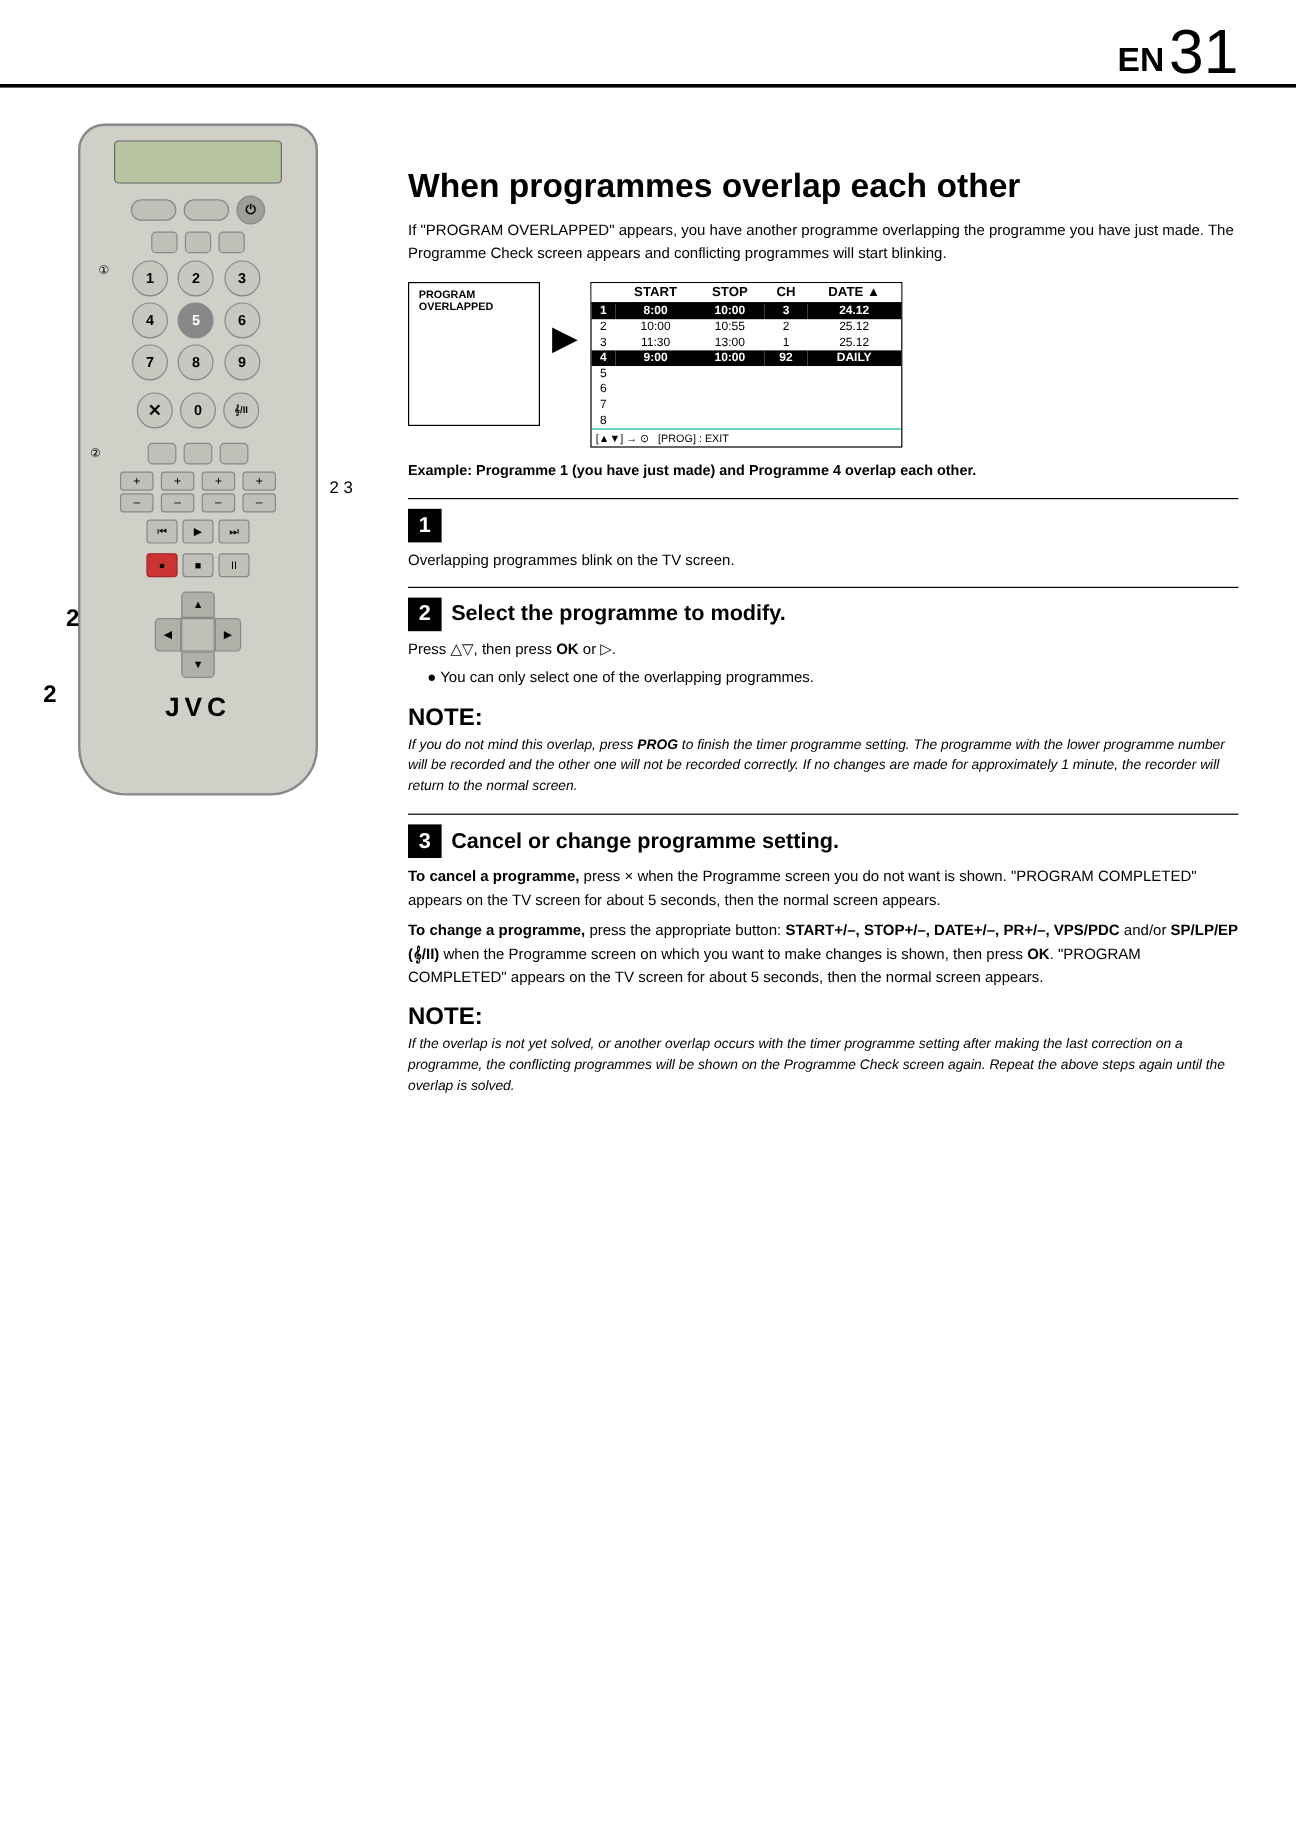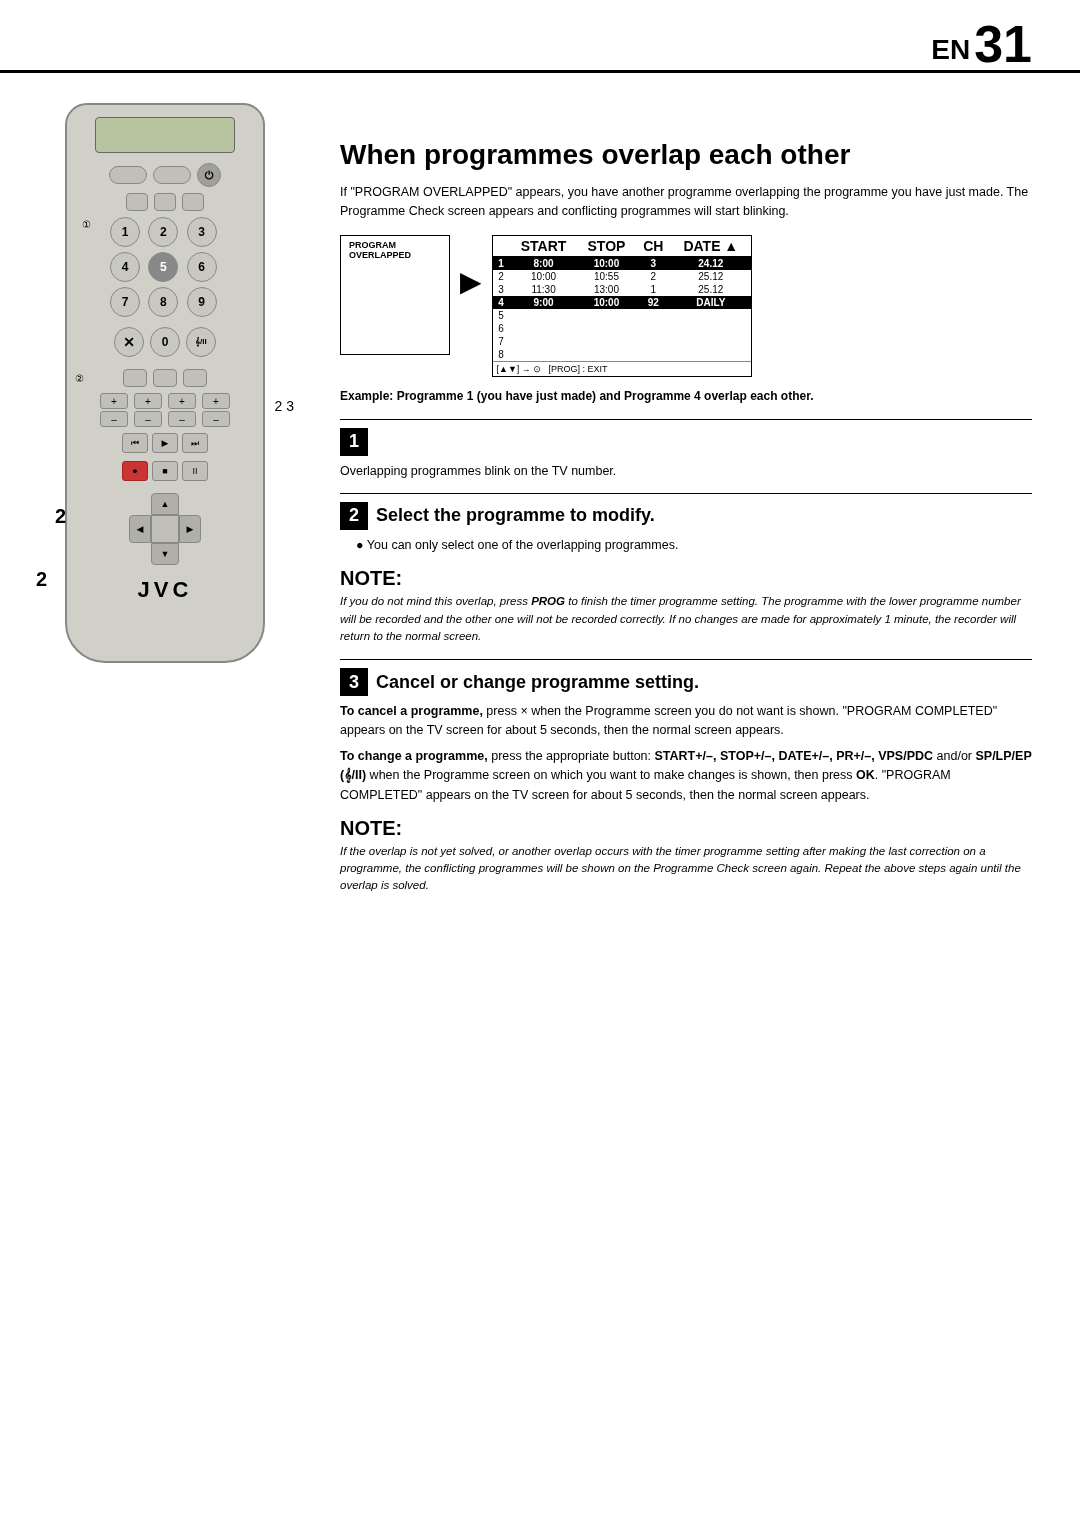--- a/index.html
+++ b/index.html
@@ -17,21 +17,21 @@
     .top-bar {
       display: flex;
       justify-content: flex-end;
       align-items: center;
       padding: 18px 48px 0 48px;
       border-bottom: 3px solid #000;
       margin-bottom: 12px;
     }
     .top-bar .page-num {
       font-size: 52px;
-      font-weight: bold;
+      font-weight: normal;
       line-height: 1;
       text-align: center;
     }
     .top-bar .en-label {
       font-size: 28px;
       font-weight: bold;
       margin-right: 4px;
       line-height: 1;
       align-self: flex-end;
       margin-bottom: 6px;
@@ -100,21 +100,21 @@
     .program-table-wrap {
       border: 1px solid #000;
       min-width: 260px;
     }
     .program-table {
       width: 100%;
       border-collapse: collapse;
       font-size: 10px;
     }
     .program-table th {
-      font-size: 14px;
+      font-size: 11px;
       font-weight: bold;
       border-bottom: 1px solid #000;
       padding: 2px 4px;
       text-align: center;
       background: #fff;
     }
     .program-table td {
       padding: 1px 4px;
       text-align: center;
       font-size: 10px;
@@ -588,30 +588,31 @@
       </div>
     </div>
 
     <p class="caption-text">Example: Programme 1 (you have just made) and Programme 4 overlap each other.</p>
 
     <div class="step-section">
       <div class="step-header">
         <div class="step-number-box">1</div>
       </div>
       <div class="step-body">
-        <p>Overlapping programmes blink on the TV number.</p>
+        <p>Overlapping programmes blink on the TV screen.</p>
       </div>
     </div>
 
     <div class="step-section">
       <div class="step-header">
         <div class="step-number-box">2</div>
         <span class="step-title">Select the programme to modify.</span>
       </div>
       <div class="step-body">
+        <p>Press △▽, then press <strong>OK</strong> or ▷.</p>
         <ul>
           <li>You can only select one of the overlapping programmes.</li>
         </ul>
       </div>
     </div>
 
     <div class="note-section">
       <div class="note-title">NOTE:</div>
       <p class="note-text">If you do not mind this overlap, press <strong>PROG</strong> to finish the timer programme setting. The programme with the lower programme number will be recorded and the other one will not be recorded correctly. If no changes are made for approximately 1 minute, the recorder will return to the normal screen.</p>
     </div>

